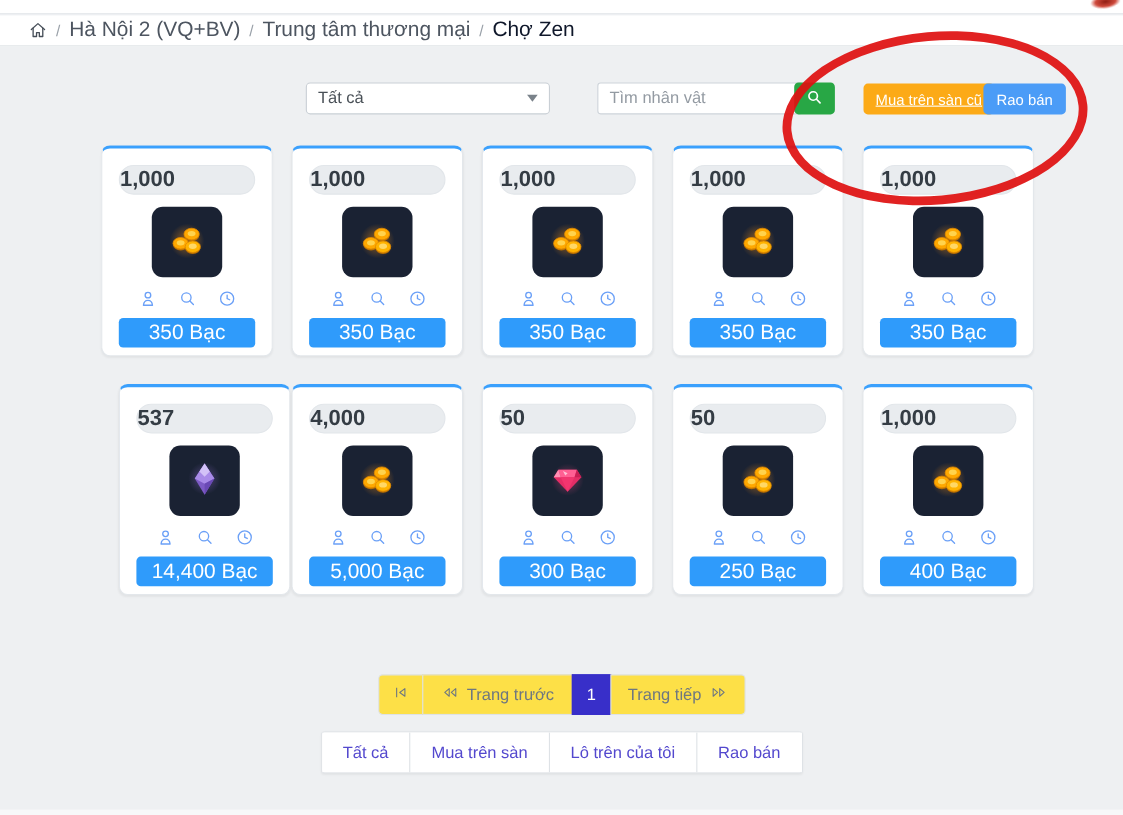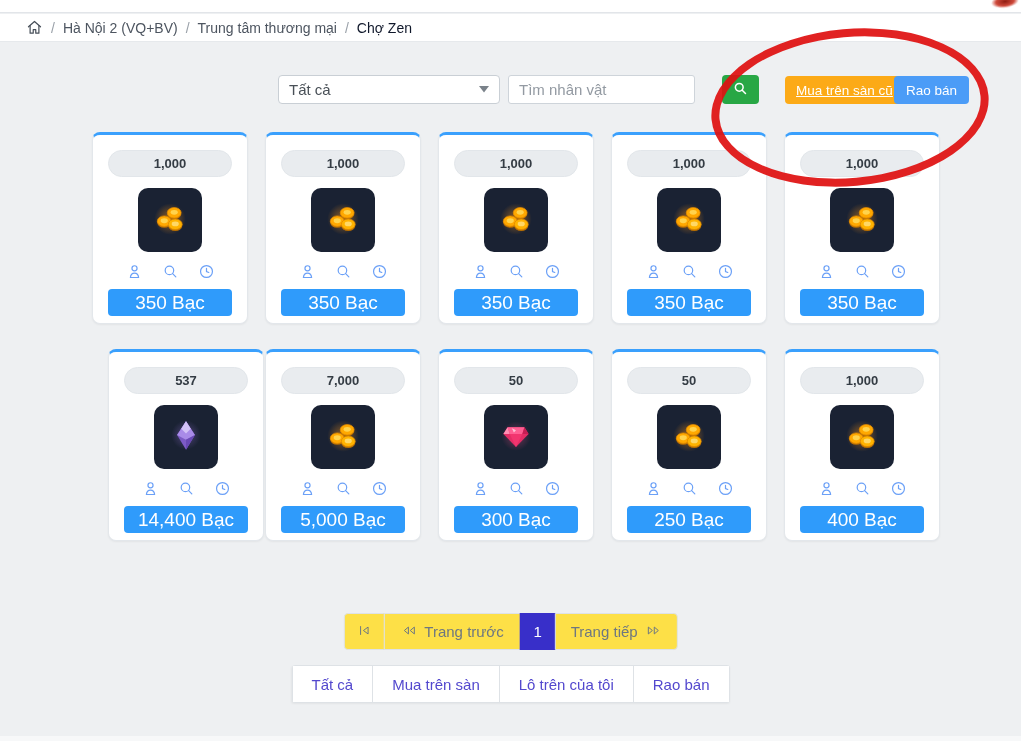--- a/index.html
+++ b/index.html
@@ -4,48 +4,48 @@
 <style>
   * { margin:0; padding:0; box-sizing:border-box; }
   html,body { width:1021px; height:741px; }
   body { font-family:"Liberation Sans","DejaVu Sans",sans-serif; background:#eef0f2; overflow:hidden; }
   .screen { position:relative; width:1021px; height:741px; background:#eef0f2; }
 
   
   .window-strip { position:absolute; left:0; top:0; width:100%; height:13px; background:#fff; border-bottom:1px solid #e2e5e9; }
   .breadcrumb-bar { position:absolute; left:0; top:14px; width:100%; height:28px; background:#fff;
     border-bottom:1px solid #e6e9ec; display:flex; align-items:center; padding-left:26px; }
-  .crumb { font-size:14px; color:#4d5560; text-decoration:none; margin:0 4px; white-space:nowrap; }
+  .crumb { font-size:19px; color:#4d5560; text-decoration:none; margin:0 4px; white-space:nowrap; }
   .crumb.current { color:#0f172a; }
   .crumb-sep { color:#9aa1a9; font-size:14px; margin:0 4px; }
   .home-ico { display:inline-flex; margin-right:4px; color:#464e58; }
 
   
   .select-box { position:absolute; left:278px; top:75px; width:222px; height:29px; background:#fff;
     border:1px solid #c9cfd5; border-radius:4px; display:flex; align-items:center; padding:0 10px;
     font-size:15px; color:#495057; cursor:pointer; }
   .select-box .chev { margin-left:auto; color:#7a828a; display:inline-flex; }
-  .search-box { position:absolute; left:508px; top:75px; width:187px; height:29px; background:#fff;
+  .search-box { position:absolute; left:543px; top:75px; width:187px; height:29px; background:#fff;
     border:1px solid #ced4da; border-radius:3px; padding:0 10px; font-size:15px; color:#4c1d95;
     font-family:inherit; }
   .search-box::placeholder { color:#939aa2; }
   .btn { border:none; cursor:pointer; font-family:inherit; }
   .btn-search { position:absolute; left:722px; top:75px; width:37px; height:29px; background:#28a745;
     border-radius:4px; display:flex; align-items:center; justify-content:center; color:#fff; }
   .btn-orange { position:absolute; left:785px; top:76px; height:28px; padding:0 11px; background:#fcaa17;
     border-radius:4px; color:#fff; font-size:13.5px;text-decoration:underline; }
   .btn-blue-sm { position:absolute; left:894px; top:76px; height:28px; padding:0 12px; background:#4b9cf7;
     border-radius:4px; color:#fff; font-size:13.5px; }
 
   
   .card { position:absolute; width:156px; height:192px; background:#fff; border:1px solid #e3e7eb;
     border-top:3px solid #3aa0fd; border-radius:8px; box-shadow:0 1px 2px rgba(0,0,0,.05);
     display:flex; flex-direction:column; align-items:center; }
   .qty { margin-top:15px; width:124px; height:27px; background:#e9ecef; border:1px solid #e2e6ea;
-    border-radius:14px; text-align:center; line-height:25px; font-size:13px; font-weight:bold; color:#343c44; }
+    border-radius:14px; line-height:25px; font-size:20px; font-weight:bold; color:#343c44; }
   .tile { margin-top:11px; width:64px; height:64px; background:#1a2233; border-radius:10px;
     display:flex; align-items:center; justify-content:center; cursor:pointer; }
   .icons { margin-top:11px; display:flex; gap:19px; color:#6ba0f7; }
   .icons span { display:inline-flex; cursor:pointer; }
   .price { margin-top:9px; width:124px; height:27px; background:#2f9bfb; border-radius:4px;
     color:#fff; font-size:19px; }
 
   
   .pager { position:absolute; top:613px; left:50%; transform:translateX(-50%); display:flex; }
   .pg { height:37px; background:#fde047; border:1px solid #dee2e6; color:#6e7780; font-size:15px;
@@ -400,21 +400,21 @@
         <svg width="17" height="17" viewBox="0 0 24 24" fill="none" stroke="currentColor" stroke-width="1.7" stroke-linecap="round">
               <circle cx="12" cy="12" r="8.4"></circle>
               <path d="M12 7.5V12l3.2 1.4"></path>
             </svg>
       </span>
     </div>
     <button class="price btn">14,400 Bạc</button>
   </div>
 
   <div class="card" style="left: 265px; top: 349px;">
-    <div class="qty">7,000</div>
+    <div class="qty">4,000</div>
     <div class="tile">
           <span class="item-icon">
   <svg width="42" height="42" viewBox="0 0 40 40">
     <defs>
       <radialGradient id="coinGlow" cx="50%" cy="50%" r="50%">
         <stop offset="0%" stop-color="rgba(255,150,20,0.55)"></stop>
                   <stop offset="100%" stop-color="rgba(255,150,20,0)"></stop>
       </radialGradient>
     </defs>
     <circle cx="20" cy="21" r="15" fill="url(#coinGlow)"></circle>

